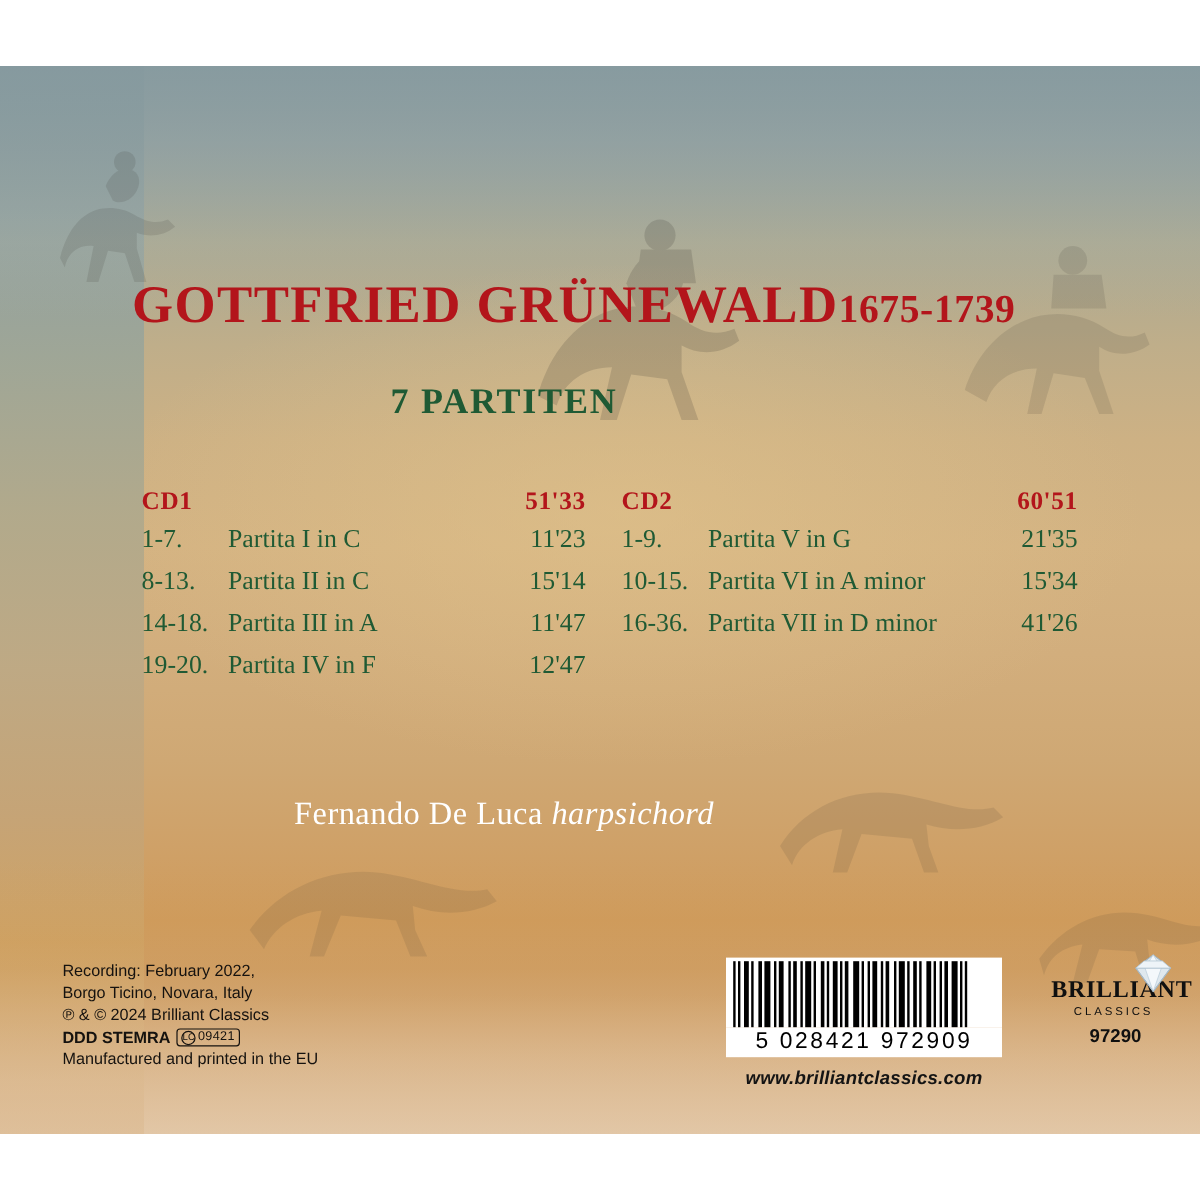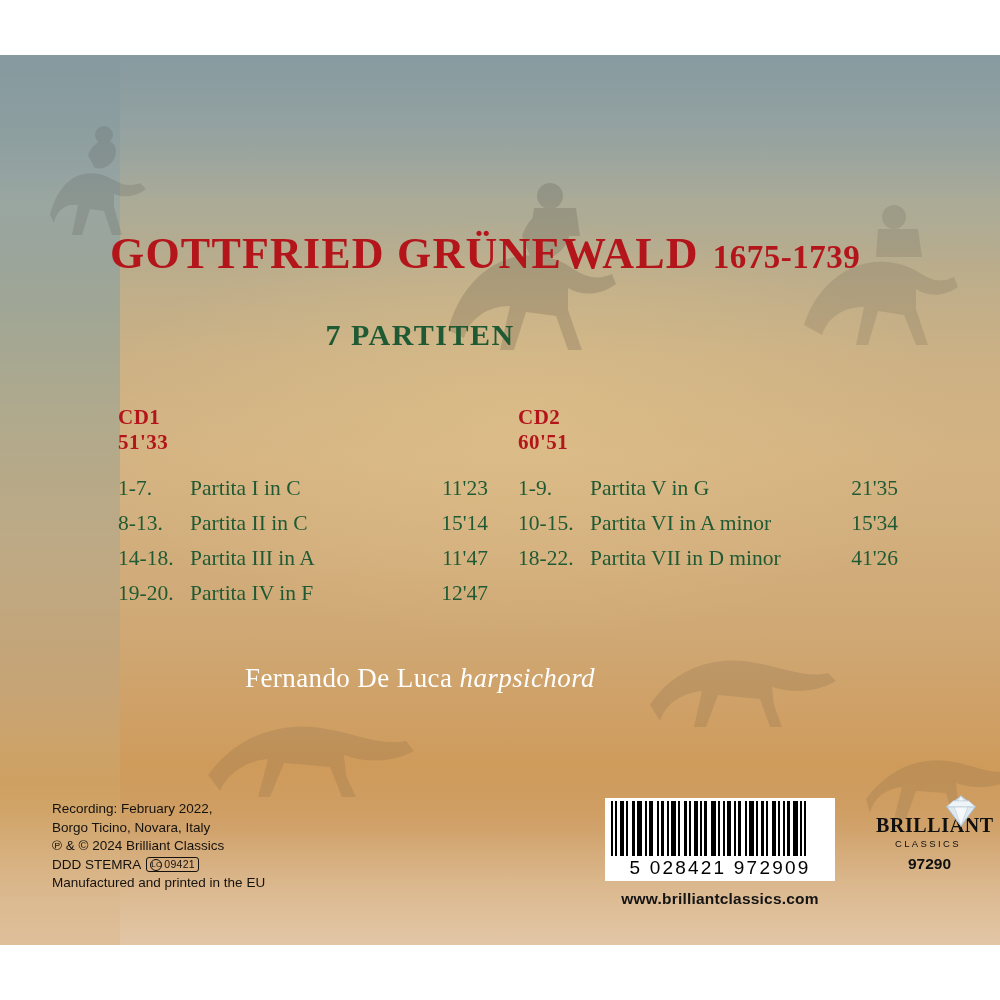--- a/index.html
+++ b/index.html
@@ -84,21 +84,21 @@
     top: 228px;
     color: #b3151b;
     font-size: 44px;
     letter-spacing: 1.2px;
     font-weight: bold;
     white-space: nowrap;
   }
   .composer .years {
     font-size: 33px;
     letter-spacing: 0.5px;
-    margin-left: 14px;
+    margin-left: 0;
   }
   .worktitle {
     position: absolute;
     left: 110px;
     top: 318px;
     width: 620px;
     text-align: center;
     color: #1f5a34;
     font-size: 30px;
     font-weight: bold;
@@ -110,22 +110,21 @@
   #cd1 { left: 118px; top: 405px; width: 370px; }
   #cd2 { left: 518px; top: 405px; width: 380px; }
 
   .cd-head {
     display: flex;
     justify-content: space-between;
     color: #b3151b;
     font-size: 21px;
     font-weight: bold;
     letter-spacing: 0.5px;
-    margin-bottom: 16px;
-    flex-direction: column;
+    margin-bottom: 2px;
   }
   .trk {
     display: flex;
     align-items: baseline;
     color: #1f5a34;
     font-size: 21.5px;
     line-height: 35px;
     white-space: nowrap;
   }
   .trk .no { width: 72px; flex: 0 0 72px; }
@@ -149,21 +148,21 @@
   
   .credits {
     position: absolute;
     left: 52px;
     top: 800px;
     color: #15120f;
     font-family: "Liberation Sans", sans-serif;
     font-size: 13.5px;
     line-height: 18.5px;
   }
-  .credits .bold { font-weight: normal; text-align: center; }
+  .credits .bold { font-weight: bold; text-align: center; }
   .credits .row { display: flex; align-items: center; gap: 5px; }
   .lc-badge {
     display: inline-flex;
     align-items: center;
     gap: 2px;
     border: 1px solid #15120f;
     border-radius: 3px;
     padding: 0 3px;
     font-size: 10.5px;
     line-height: 13px;
@@ -206,20 +205,21 @@
     padding: 1px 0 2px 0;
   }
   .bc-url {
     margin-top: 9px;
     text-align: center;
     font-family: "Liberation Sans", sans-serif;
     font-size: 15.5px;
     font-weight: bold;
     color: #141414;
     letter-spacing: 0.2px;
+    font-style: italic;
   }
 
   
   .logo {
     position: absolute;
     left: 876px;
     top: 800px;
     width: 104px;
     text-align: center;
   }
@@ -345,21 +345,21 @@
       <span class="no">1-9.</span>
       <span class="ttl">Partita V in G</span>
       <span class="dur">21'35</span>
     </div>
     <div class="trk">
       <span class="no">10-15.</span>
       <span class="ttl">Partita VI in A minor</span>
       <span class="dur">15'34</span>
     </div>
     <div class="trk">
-      <span class="no">18-22.</span>
+      <span class="no">16-36.</span>
       <span class="ttl">Partita VII in D minor</span>
       <span class="dur">41'26</span>
     </div>
   </div>
 
   <div class="performer">
     <span>Fernando De Luca</span>
     <span class="inst">harpsichord</span>
   </div>
 

